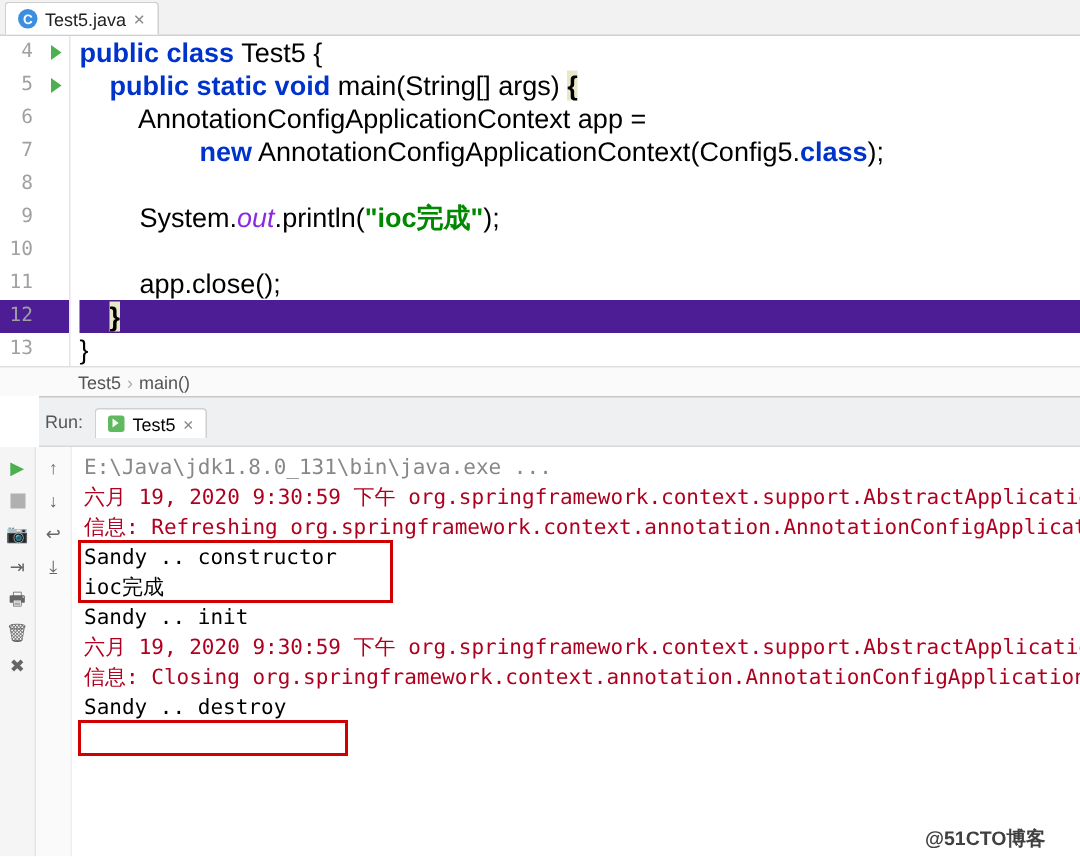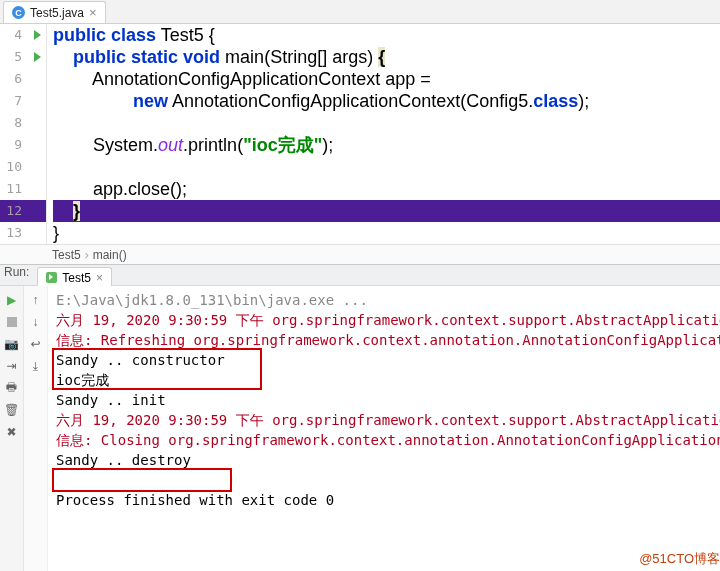--- a/index.html
+++ b/index.html
@@ -23,21 +23,21 @@
   .hl-row { background: #4c1d95; }
   .kw { color: #0033cc; font-weight: bold; }
   .field { color: #8a2be2; font-style: italic; }
   .str { color: #008800; font-weight: bold;}
   .cls { color: #000; }
   .brace-hl { color:#000; background:#e8e8c8; font-weight:bold;}
   .breadcrumb { height: 20px; border-top: 1px solid #e0e0e0; background: #fafafa; padding-left: 52px; font-size: 12px; color: #555; display:flex; align-items:center; gap:4px;}
   .breadcrumb .sep { color:#aaa; }
 
   
-  .run-header { height: 22px; background: #eef0f2; border-top:1px solid #c8c8c8; border-bottom:1px solid #d8d8d8; display:flex; align-items:flex-start; gap:8px; padding-left:4px;}
+  .run-header { height: 34px; background: #eef0f2; border-top:1px solid #c8c8c8; border-bottom:1px solid #d8d8d8; display:flex; align-items:center; gap:8px; padding-left:4px;margin-left:26px;}
   .run-header .lbl { color:#555; }
   .run-tab { background:#fff; border:1px solid #d0d0d0; border-bottom:none; padding:2px 8px; display:flex; align-items:center; gap:5px; height:20px; margin-top:2px; border-top-left-radius:3px;border-top-right-radius:3px;}
   .run-tab .ri { width:11px; height:11px; background:#5fb95f; border-radius:2px; position:relative;}
   .run-tab .ri::after{content:"";position:absolute;left:3px;top:2px;width:0;height:0;border-top:3px solid transparent;border-bottom:3px solid transparent;border-left:4px solid #fff;}
   .run-tab .close { color:#888; }
 
   .run-body { flex:1; display:flex; background:#fff; overflow:hidden;}
   .run-tools { width:24px; background:#f5f5f5; border-right:1px solid #e5e5e5; display:flex; flex-direction:column; align-items:center; padding-top:4px; gap:2px;}
   .tbtn { width:20px; height:20px; display:flex; align-items:center; justify-content:center; color:#666; font-size:12px;}
   .tbtn.play { color:#4caf50; }
@@ -46,21 +46,21 @@
 
   .console { flex:1; font-family: Consolas, monospace; font-size: 14px; line-height: 20px; padding: 4px 0 16px 8px; position:relative; overflow:hidden;}
   .console .ln { white-space: pre; }
   .c-grey { color:#888; }
   .c-red  { color:#b00020; }
   .c-blk  { color:#000; }
   .redbox { position:absolute; border:2px solid #d00000; pointer-events:none; }
   .rb1 { left:4px; top:62px; width:210px; height:42px; }
   .rb2 { left:4px; top:182px; width:180px; height:24px; }
 
-  .watermark { position:absolute; right:0; bottom:3px; color:#c2410c; font-size:13px; font-family: Arial, sans-serif;}
+  .watermark { position:absolute; right:23px; bottom:3px; color:#404040; font-size:13px; font-family: Arial, sans-serif; font-weight: bold;}
 </style>
 </head>
 <body>
 
 <div class="root">
 
   <div class="tabbar">
     <div class="tab">
       <span class="ficon">C</span>
       <span>Test5.java</span>
@@ -166,21 +166,20 @@
       <div class="ln c-grey">E:\Java\jdk1.8.0_131\bin\java.exe ...</div>
       <div class="ln c-red">六月 19, 2020 9:30:59 下午 org.springframework.context.support.AbstractApplicatio</div>
       <div class="ln c-red">信息: Refreshing org.springframework.context.annotation.AnnotationConfigApplicati</div>
       <div class="ln c-blk">Sandy .. constructor</div>
       <div class="ln c-blk">ioc完成</div>
       <div class="ln c-blk">Sandy .. init</div>
       <div class="ln c-red">六月 19, 2020 9:30:59 下午 org.springframework.context.support.AbstractApplicatio</div>
       <div class="ln c-red">信息: Closing org.springframework.context.annotation.AnnotationConfigApplicationC</div>
       <div class="ln c-blk">Sandy .. destroy</div>
       <div class="ln">&nbsp;</div>
-      <div class="ln c-blk">Process finished with exit code 0</div>
       <div class="redbox rb1"></div>
       <div class="redbox rb2"></div>
     </div>
   </div>
 
 </div>
 
 <div class="watermark">@51CTO博客</div>
 
 </body></html>

